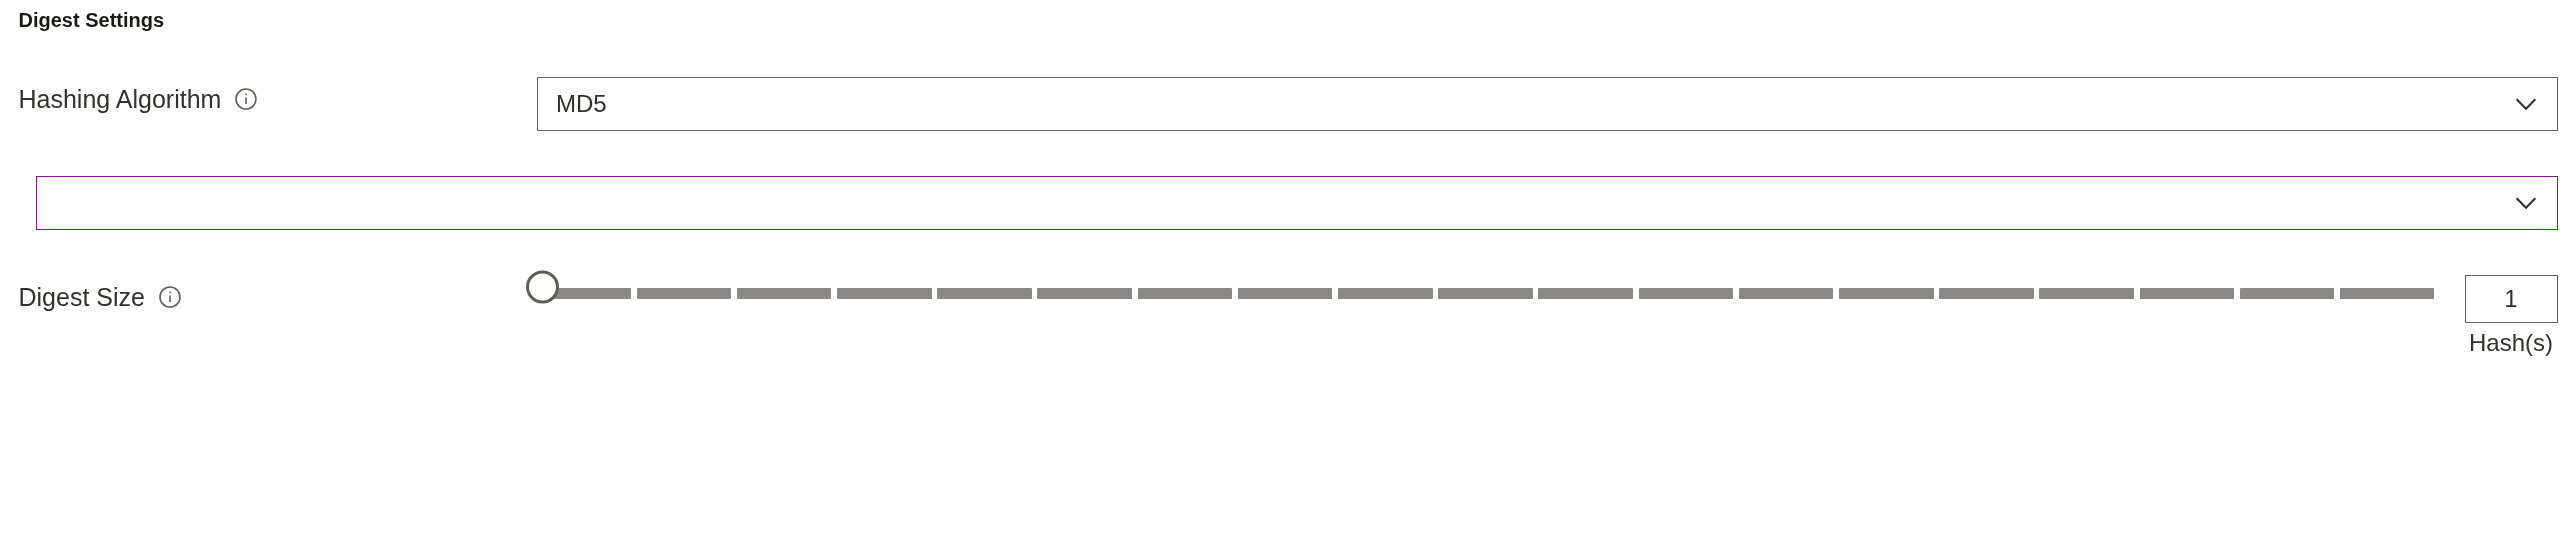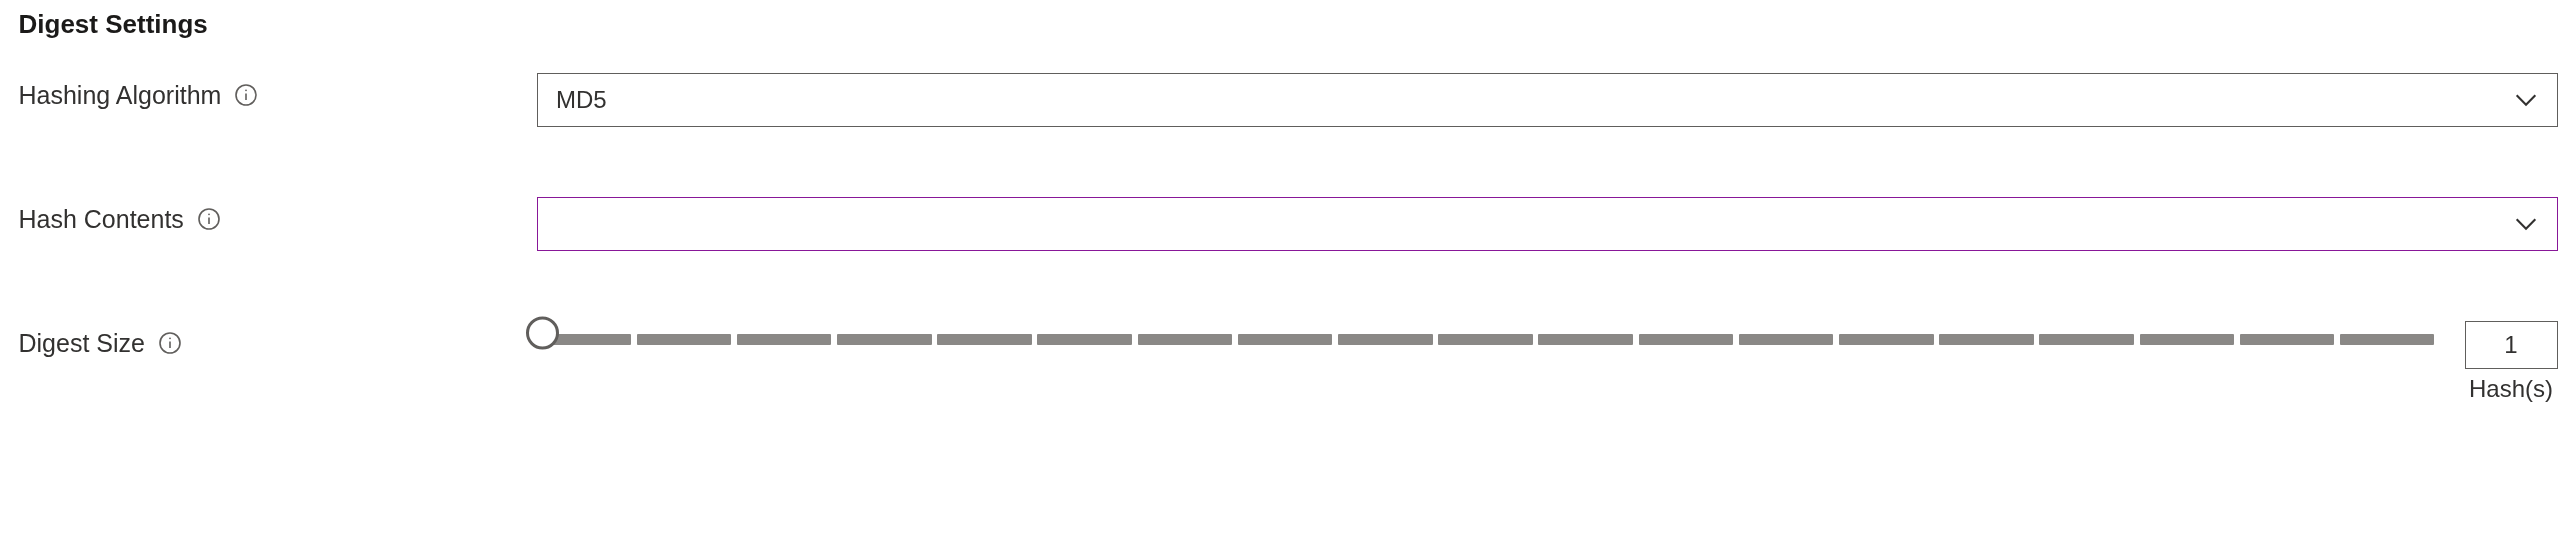--- a/index.html
+++ b/index.html
@@ -12,28 +12,28 @@
       font-size: 24px;
       color: #323130;
       background: #ffffff;
       width: 2576px;
       height: 558px;
       padding: 9.3px 18.5px;
       overflow: hidden;
     }
     .section-title {
       font-weight: 600;
-      font-size: 26px;
-      margin-bottom: 33px;
+      font-size: 20px;
+      margin-bottom: 45px;
       color: #1b1a19;
     }
     .form-row {
       display: flex;
       align-items: flex-start;
-      margin-bottom: 70px;
+      margin-bottom: 45px;
     }
     .form-row.slider-row {
       margin-bottom: 8px;
     }
     .label-col {
       flex: 0 0 501px;
       display: flex;
       align-items: center;
       gap: 13px;
       padding-top: 7.4px;
@@ -172,30 +172,20 @@
       <span class="chevron-icon">
         <svg viewBox="0 0 24 24" fill="none" stroke="currentColor" stroke-width="1.8">
           <polyline points="4 8 12 16 20 8"></polyline>
         </svg>
       </span>
     </div>
   </div>
 </div>
 
 <div class="form-row">
-  <div class="label-col">
-    <span>Hash Contents</span>
-    <span class="info-icon">
-      <svg viewBox="0 0 24 24" fill="none" stroke="currentColor" stroke-width="1.6">
-        <circle cx="12" cy="12" r="10"></circle>
-        <line x1="12" y1="10.5" x2="12" y2="17"></line>
-        <circle cx="12" cy="7.3" r="0.9" fill="currentColor" stroke="none"></circle>
-      </svg>
-    </span>
-  </div>
   <div class="control-col">
     <div class="select-wrap focused">
       <span class="chevron-icon">
         <svg viewBox="0 0 24 24" fill="none" stroke="currentColor" stroke-width="1.8">
           <polyline points="4 8 12 16 20 8"></polyline>
         </svg>
       </span>
     </div>
   </div>
 </div>

